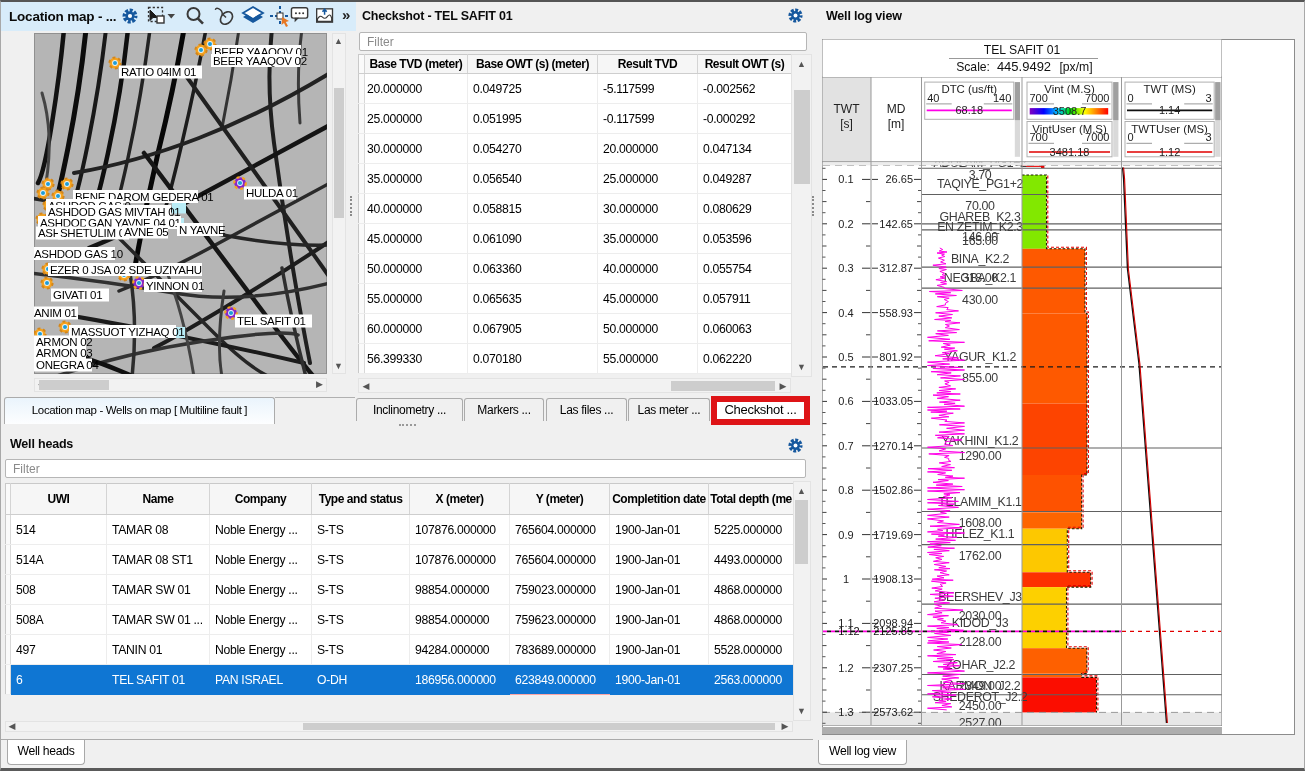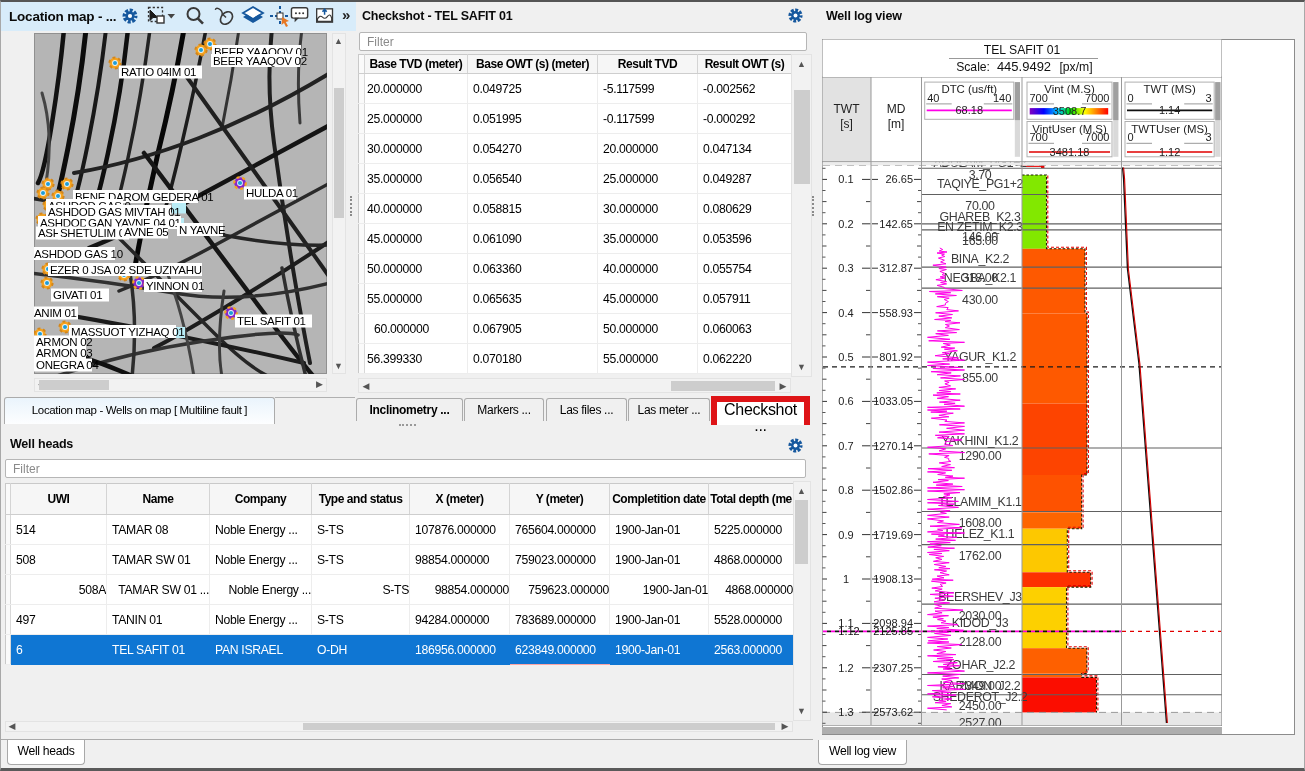--- a/index.html
+++ b/index.html
@@ -351,21 +351,21 @@
       </tr>
       <tr style="height:30px;">
         <td style="background:#fafafa;border-right:1px solid #d8d8d8;padding:0"></td>
         <td style="padding-left:2px">55.000000</td>
         <td>0.065635</td>
         <td>45.000000</td>
         <td>0.057911</td>
       </tr>
       <tr style="height:30px;">
         <td style="background:#fafafa;border-right:1px solid #d8d8d8;padding:0"></td>
-        <td style="padding-left:9px">60.000000</td>
+        <td style="padding-left:2px">60.000000</td>
         <td>0.067905</td>
         <td>50.000000</td>
         <td>0.060063</td>
       </tr>
       <tr style="height:30px;">
         <td style="background:#fafafa;border-right:1px solid #d8d8d8;padding:0"></td>
         <td style="padding-left:2px">56.399330</td>
         <td>0.070180</td>
         <td>55.000000</td>
         <td>0.062220</td>
@@ -373,26 +373,26 @@
     </tbody>
   </table>
 <div class="sb" style="left:791px;top:54px;width:21px;height:323px;"></div>
 <div class="arr" style="left:791px;top:57px;width:21px;">▲</div>
 <div class="arr" style="left:791px;top:360px;width:21px;">▼</div>
 <div class="sbt" style="left:793.5px;top:90px;width:16px;height:94px;"></div>
 <div class="sb" style="left:358px;top:378px;width:433px;height:15px;"></div>
 <div class="arr" style="left:359px;top:378.5px;width:14px;">◀</div>
 <div class="arr" style="left:776px;top:378.5px;width:14px;">▶</div>
 <div class="sbt" style="left:671px;top:380.5px;width:104px;height:10px;"></div>
-<div class="tab" style="left:356px;top:398px;width:107px;height:23px;line-height:22px;font-weight:bold;">Inclinometry ...</div>
+<div class="tab" style="left:356px;top:398px;width:107px;height:23px;line-height:22px;">Inclinometry ...</div>
 <div class="tab" style="left:464px;top:398px;width:80px;height:23px;line-height:22px;">Markers ...</div>
 <div class="tab" style="left:546px;top:398px;width:81px;height:23px;line-height:22px;">Las files ...</div>
 <div class="tab" style="left:628px;top:398px;width:82px;height:23px;line-height:22px;">Las meter ...</div>
 <div class="abs" style="left:711px;top:396px;width:99px;height:29px;border:6px solid #de1417;background:#fff;"></div>
-<div class="abs" style="left:717px;top:402px;width:87px;height:23px;background:#fff;font-size:16px;text-align:center;line-height:16px;letter-spacing:-0.3px;">Checkshot ...</div>
+<div class="abs" style="left:717px;top:402px;width:87px;height:17px;background:#fff;font-size:13px;text-align:center;line-height:16px;letter-spacing:-0.3px;">Checkshot ...</div>
 <div class="abs" style="left:399px;top:423px;width:17px;height:3px;border-bottom:2px dotted #999;"></div>
 <div class="abs ttl" style="left:10px;top:437px;">Well heads</div>
 <svg class="abs" style="left:787px;top:437px" width="17" height="17" viewBox="0 0 20 20">
     <circle cx="10" cy="10" r="6.2" fill="none" stroke="#16589e" stroke-width="4.2" stroke-dasharray="3.25 1.6" stroke-dashoffset="1"></circle>
     <circle cx="10" cy="10" r="5.2" fill="#16589e"></circle>
     <circle cx="10" cy="10" r="2.3" fill="#fff"></circle>
   </svg>
 <div class="filter" style="left:5px;top:459px;width:801px;height:19px;">Filter</div>
 <div class="abs" style="left:5px;top:483px;width:788px;height:238px;overflow:hidden;">
     <table class="grid" style="width:788px;border:1px solid #c9c9c9;">
@@ -425,30 +425,41 @@
           <td style="">TAMAR 08</td>
           <td style="">Noble Energy ...</td>
           <td style="">S-TS</td>
           <td style="">107876.000000</td>
           <td style="">765604.000000</td>
           <td style="">1900-Jan-01</td>
           <td style="">5225.000000</td>
         </tr>
         <tr style="height:30px;">
           <td style="background:#fafafa;border-right:1px solid #d8d8d8;padding:0"></td>
+          <td style="">514A</td>
+          <td style="">TAMAR 08 ST1</td>
+          <td style="">Noble Energy ...</td>
+          <td style="">S-TS</td>
+          <td style="">107876.000000</td>
+          <td style="">765604.000000</td>
+          <td style="">1900-Jan-01</td>
+          <td style="">4493.000000</td>
+        </tr>
+        <tr style="height:30px;">
+          <td style="background:#fafafa;border-right:1px solid #d8d8d8;padding:0"></td>
           <td style="">508</td>
           <td style="">TAMAR SW 01</td>
           <td style="">Noble Energy ...</td>
           <td style="">S-TS</td>
           <td style="">98854.000000</td>
           <td style="">759023.000000</td>
           <td style="">1900-Jan-01</td>
           <td style="">4868.000000</td>
         </tr>
-        <tr style="height:30px;text-align:right;">
+        <tr style="height:30px;">
           <td style="background:#fafafa;border-right:1px solid #d8d8d8;padding:0"></td>
           <td style="">508A</td>
           <td style="">TAMAR SW 01 ...</td>
           <td style="">Noble Energy ...</td>
           <td style="">S-TS</td>
           <td style="">98854.000000</td>
           <td style="">759623.000000</td>
           <td style="">1900-Jan-01</td>
           <td style="">4868.000000</td>
         </tr>

